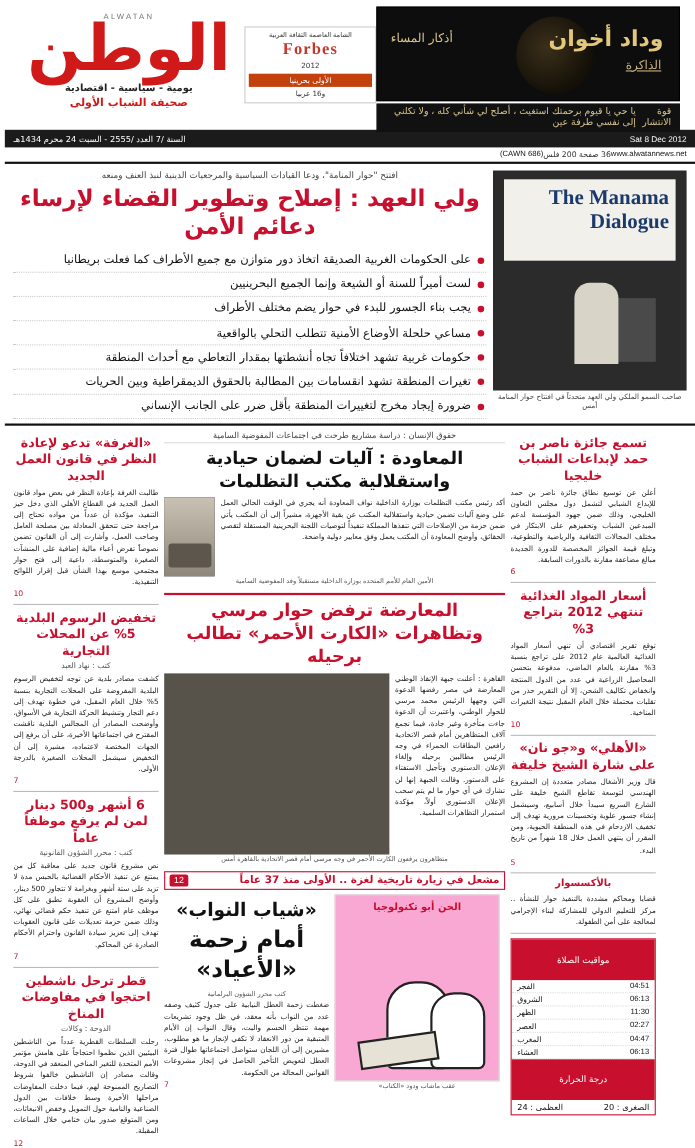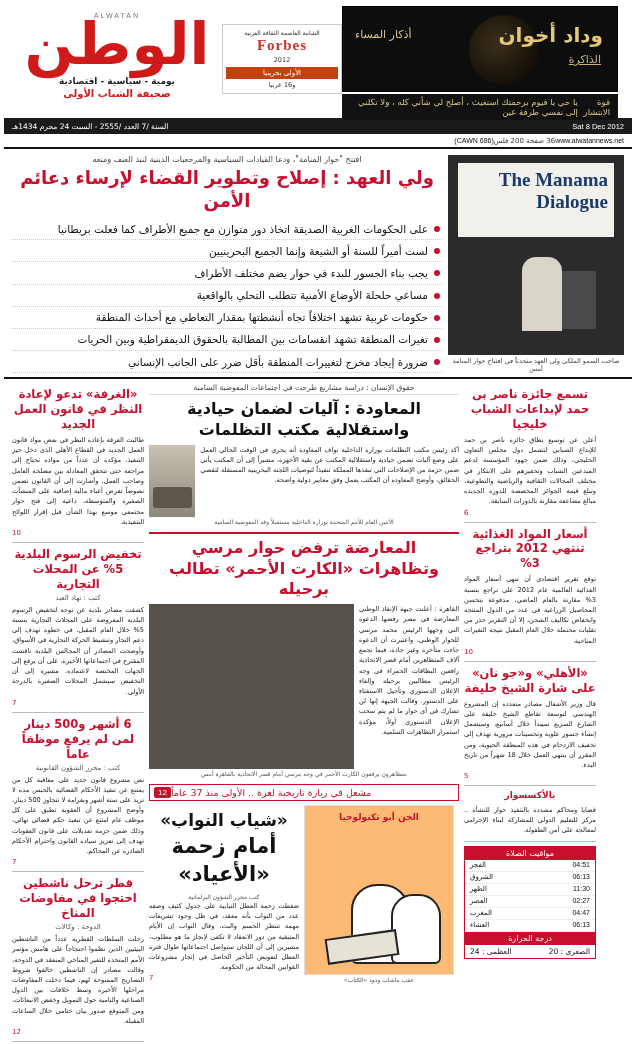--- a/index.html
+++ b/index.html
@@ -48,21 +48,21 @@
   .infobar .left { font-family:"Liberation Sans", sans-serif; }
   .infobar .mid { color:#fff; }
 
   .urlbar { height:15px; display:flex; align-items:center; justify-content:flex-start; padding:0 8px; font-size:7px; color:#333; border-bottom:2px solid #111;}
   .urlbar .u-left { font-family:"Liberation Sans", sans-serif; color:#111; }
 
   
   .topstory { display:flex; flex-direction:row-reverse; padding:6px 8px 4px 8px; border-bottom:2px solid #111; }
   .ts-right { flex:1; padding-right:6px; }
   .ts-kicker { font-size:8px; color:#444; text-align:center; margin-bottom:3px; }
-  .ts-head { font-size:18px; font-weight:bold; color:#c8102e; text-align:center; line-height:1.25; margin-bottom:6px; }
+  .ts-head { font-size:21px; font-weight:bold; color:#c8102e; text-align:center; line-height:1.25; margin-bottom:6px; }
   .bullets { list-style:none; margin:0; padding:0; }
   .bullets li { font-size:10.5px; color:#111; padding:3.5px 14px 3.5px 0; position:relative; border-bottom:1px dotted #ccc; line-height:1.35;text-align:right;}
   .bullets li:before { content:""; position:absolute; right:2px; top:8px; width:6px; height:6px; background:#c8102e; border-radius:50%; }
 
   .ts-photo { width:176px; }
   .photo-box { width:176px; height:200px; background:#2b2b2b; position:relative; overflow:hidden; }
   .photo-box .pod { position:absolute; bottom:26px; right:28px; width:46px; height:58px; background:#4a4a4a; }
   .photo-box .person { position:absolute; bottom:24px; right:62px; width:40px; height:74px; background:#d9d4c8; border-radius:14px 14px 0 0; }
   .photo-box .banner { position:absolute; top:8px; left:10px; right:10px; height:74px; background:#f2f0ea; color:#1b3a6b;
       font-family:"Liberation Serif", serif; font-size:19px; font-weight:bold; padding:6px; line-height:1.15; }
@@ -103,31 +103,31 @@
       radial-gradient(circle at 88% 58%, #b5ad9f 0 5px, transparent 6px),
       linear-gradient(#6f6a61, #3d3ا3a);
     background-color:#57524a;
   }
   .meeting { width:100%; height:100%;
     background:linear-gradient(#c9c2b4, #8d867a);
     position:relative; }
   .meeting:after { content:""; position:absolute; left:8%; right:8%; bottom:12%; height:30%; background:#5d564c; border-radius:3px; }
 
   .banner-strip { display:flex; flex-direction:row-reverse; align-items:center; border:1px solid #c8102e; padding:2px 4px; margin:4px 0; }
-  .banner-strip .bs-txt { flex:1; font-size:9.5px; color:#c8102e; font-weight:normal; text-align:left; }
+  .banner-strip .bs-txt { flex:1; font-size:9.5px; color:#c8102e; font-weight:bold; text-align:right; }
   .badge { background:#c8102e; color:#fff; font-size:8px; padding:1px 4px; border-radius:2px; font-family:"Liberation Sans", sans-serif;}
 
-  .cartoon { height:170px; background:#fdba74; border:1px solid #ddd; position:relative; overflow:hidden; }
+  .cartoon { height:170px; background:#f9a8d4; border:1px solid #ddd; position:relative; overflow:hidden; }
   .cartoon .c-title { position:absolute; top:6px; right:8px; left:8px; text-align:center; font-size:9px; color:#c8102e; font-weight:bold; }
   .cartoon .c-fig { position:absolute; bottom:10px; right:30%; width:58px; height:80px; background:#fff; border:2px solid #222; border-radius:26px 26px 6px 6px; }
   .cartoon .c-fig2 { position:absolute; bottom:10px; right:8%; width:50px; height:70px; background:#fff; border:2px solid #222; border-radius:22px 22px 6px 6px; }
   .cartoon .c-book { position:absolute; bottom:14px; left:14%; width:72px; height:26px; background:#e6e2d6; border:2px solid #222; transform:rotate(-8deg); }
 
   .prayer { border:1px solid #c8102e; margin-top:4px; }
-  .prayer-h { background:#c8102e; color:#fff; font-size:8px; text-align:center; padding:2px; }
+  .prayer-h { background:#c8102e; color:#fff; font-size:8px; text-align:center; padding:14px; }
   .prayer-row { display:flex; flex-direction:row-reverse; justify-content:space-between; font-size:7px; padding:1.5px 5px; border-bottom:1px dotted #ddd; }
   .prayer-row .t { font-family:"Liberation Sans", sans-serif; color:#111; }
 
   .weather-row { display:flex; flex-direction:row-reverse; justify-content:space-between; font-size:7.5px; padding:2px 5px; }
 
   .small-cap { font-size:6px; color:#555; text-align:center; padding:1px 0; }
   .red-rule { height:2px; background:#c8102e; margin:3px 0; }
 </style>
 </head>
 <body>

